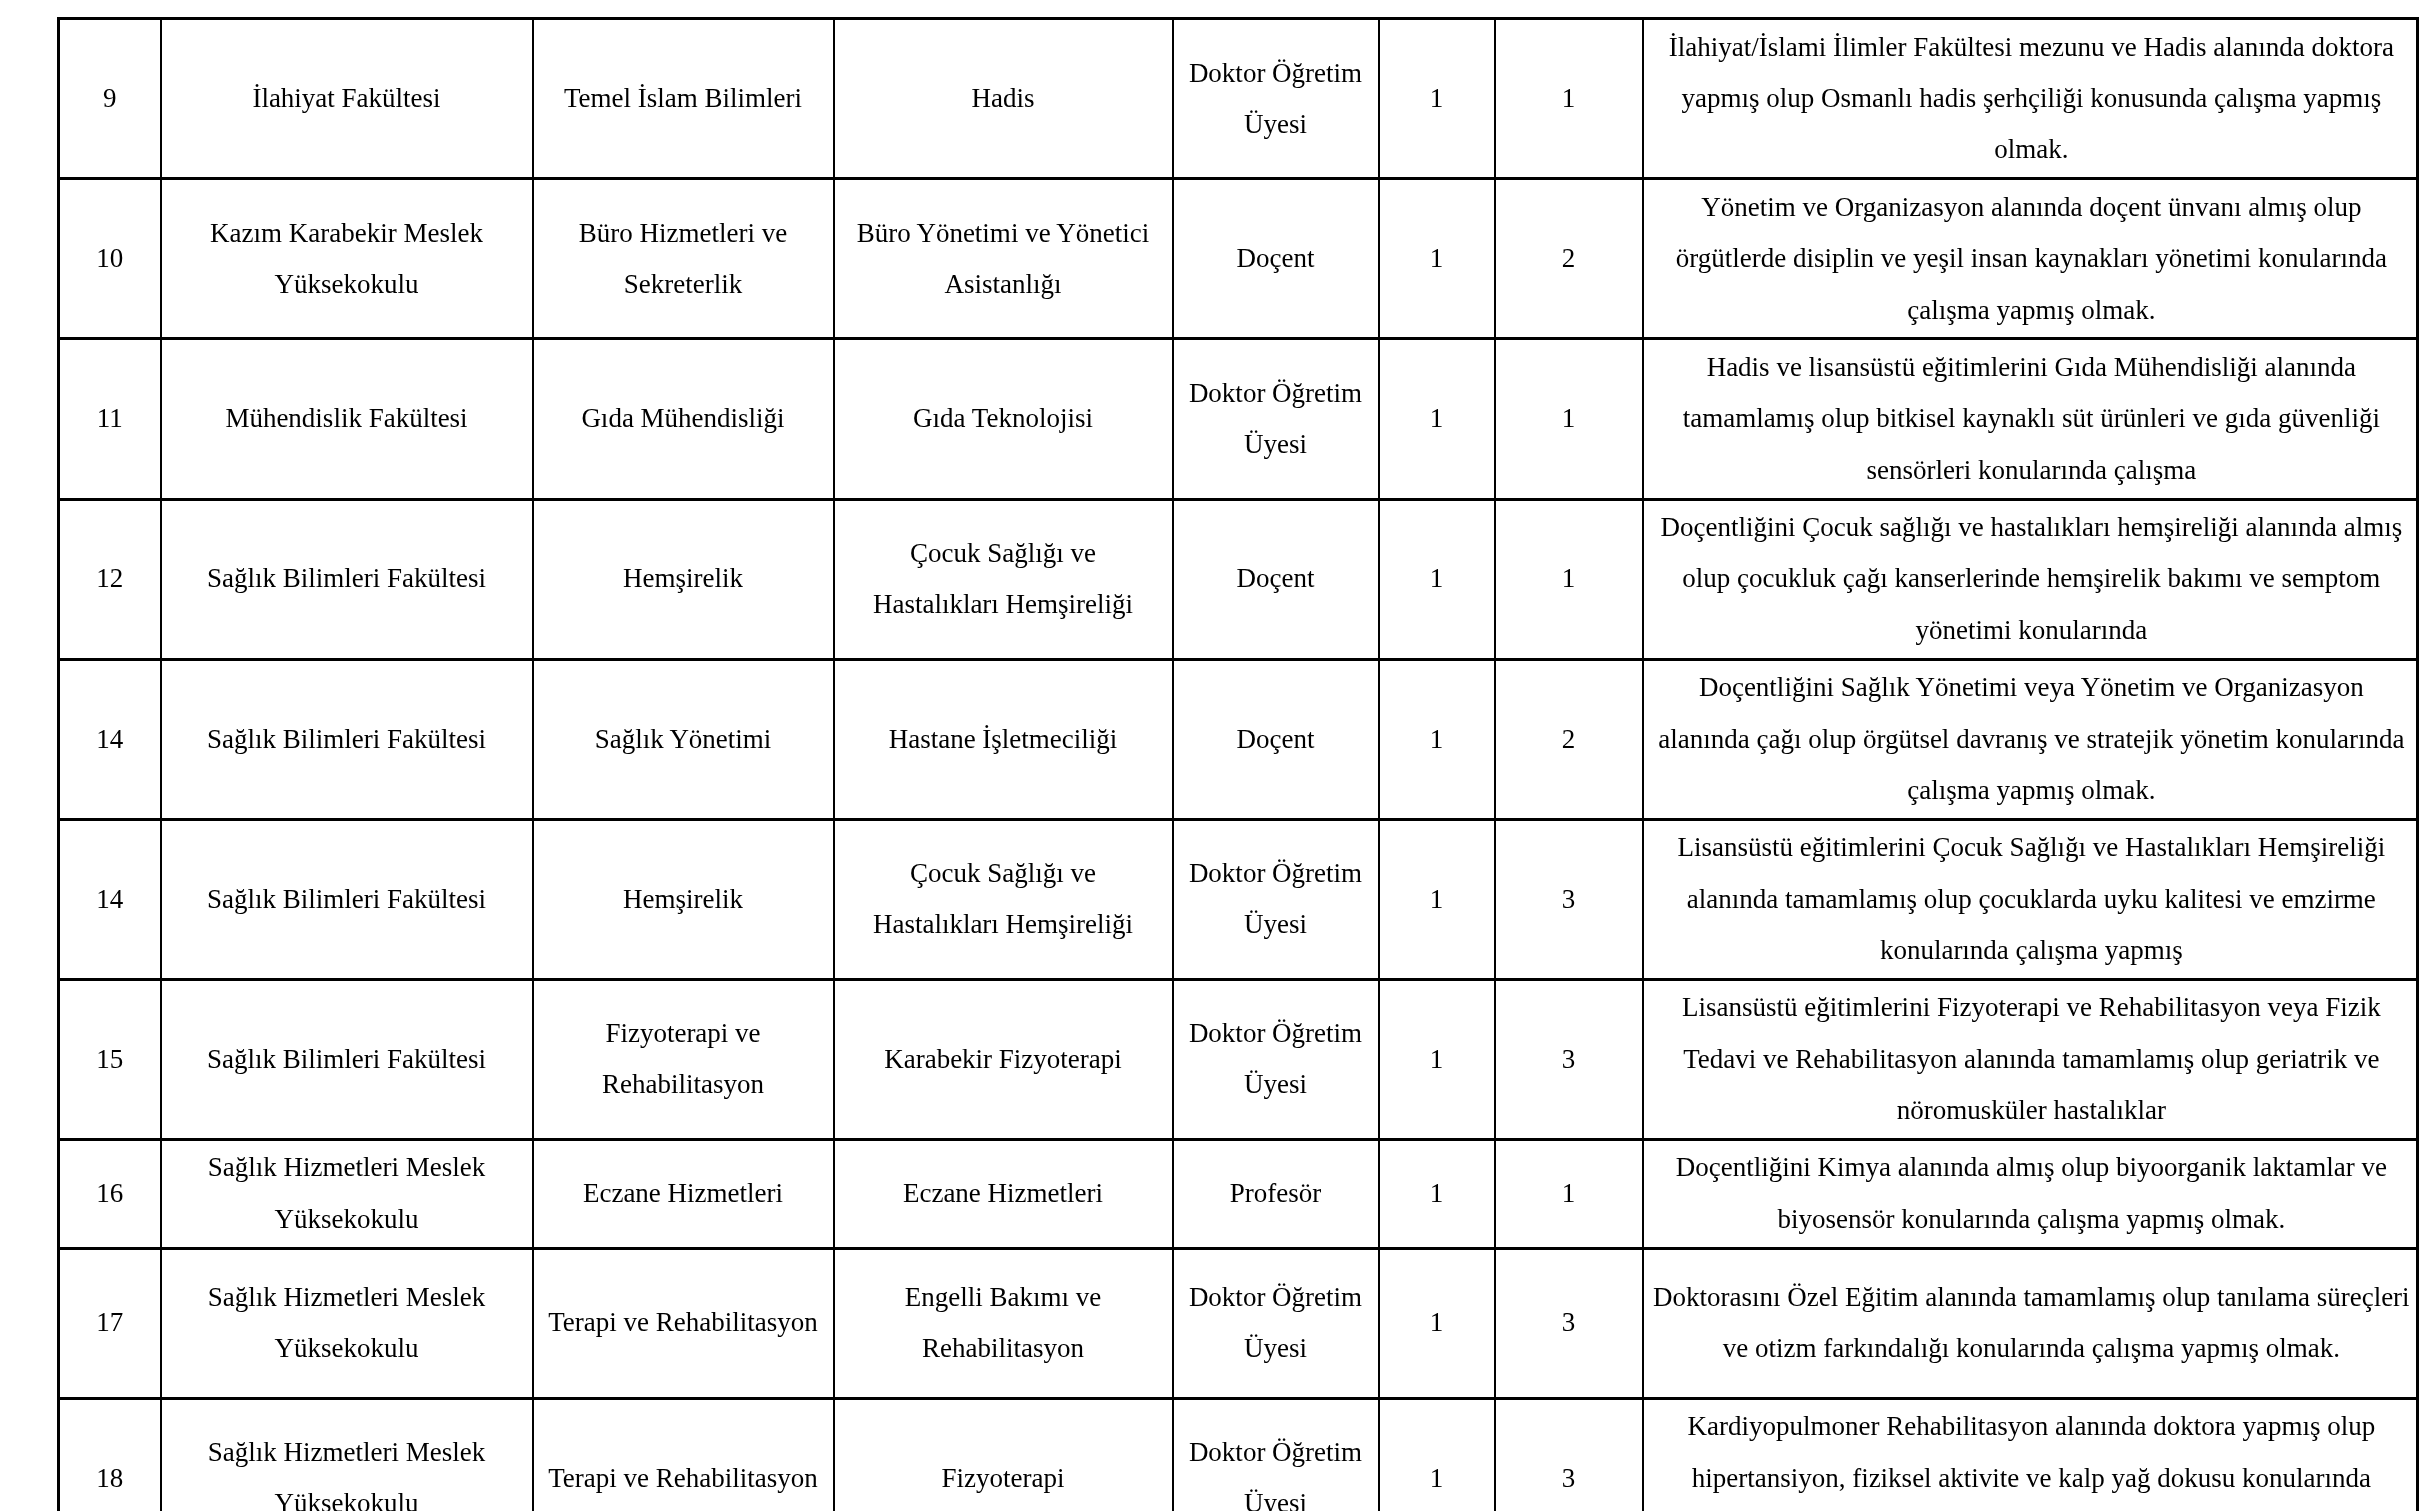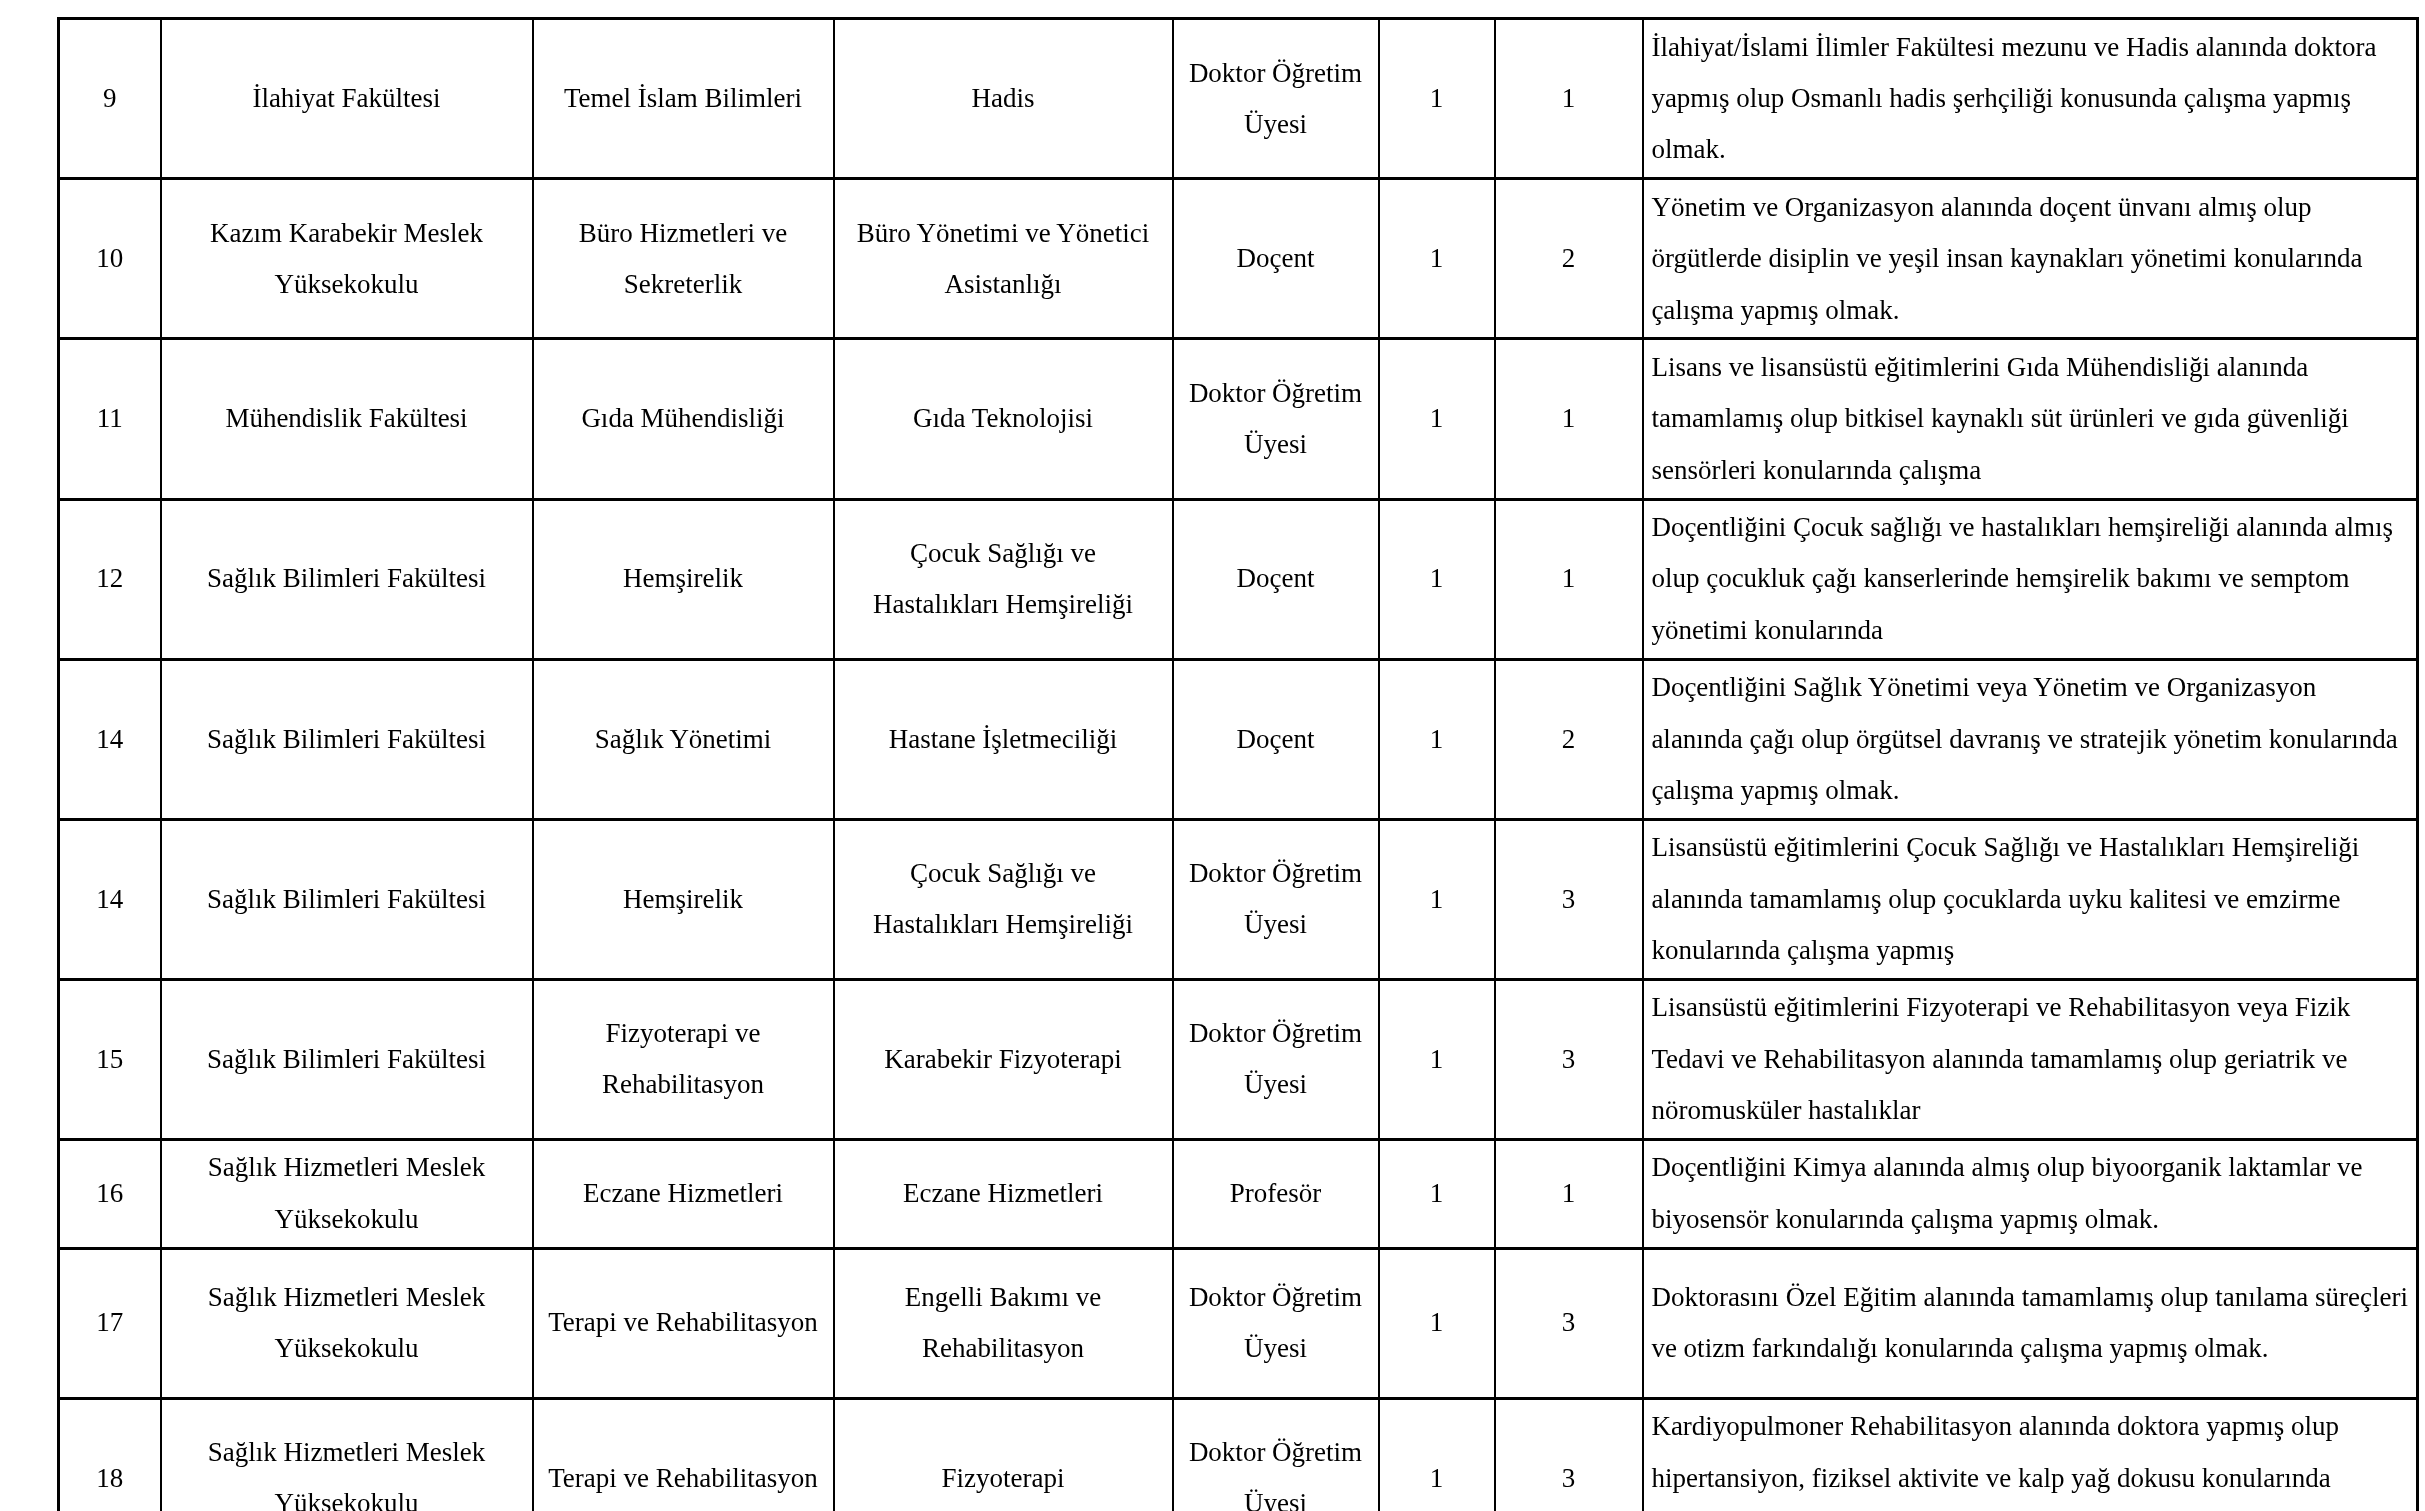--- a/index.html
+++ b/index.html
@@ -37,21 +37,21 @@
     vertical-align: middle;
     padding: 1.6px 11px;
     overflow: hidden;
   }
   table.positions td.cell-no     { padding: 1.6px 3.1px;  }
   table.positions td.cell-dept   { padding: 1.6px 12.6px; }
   table.positions td.cell-prog   { padding: 1.6px 15.7px; }
   table.positions td.cell-title  { padding: 1.6px 4.7px; font-family: Liberation Serif, serif;  }
   table.positions td.cell-num    { padding: 1.6px 3.1px;  }
   table.positions td.cell-desc {
-    text-align: left;
+    text-align: center;
     padding: 1.6px 4.7px 1.6px 7.9px;
   }
 </style>
 </head>
 <body>
 
 <div class="page">
   <table class="positions">
     <colgroup>
       <col style="width:102px">
@@ -85,21 +85,21 @@
     <td class="cell-desc">Yönetim ve Organizasyon alanında doçent ünvanı almış olup örgütlerde disiplin ve yeşil insan kaynakları yönetimi konularında çalışma yapmış olmak.</td>
   </tr>
         <tr style="height: 150px;">
     <td class="cell-no">11</td>
     <td class="cell-fac">Mühendislik Fakültesi</td>
     <td class="cell-dept">Gıda Mühendisliği</td>
     <td class="cell-prog">Gıda Teknolojisi</td>
     <td class="cell-title">Doktor Öğretim Üyesi</td>
     <td class="cell-num">1</td>
     <td class="cell-num">1</td>
-    <td class="cell-desc">Lisans ve lisansüstü eğitimlerini Gıda Mühendisliği alanında tamamlamış olup bitkisel kaynaklı süt ürünleri ve gıda güvenliği sensörleri konularında çalışma</td>
+    <td class="cell-desc">Hadis ve lisansüstü eğitimlerini Gıda Mühendisliği alanında tamamlamış olup bitkisel kaynaklı süt ürünleri ve gıda güvenliği sensörleri konularında çalışma</td>
   </tr>
         <tr style="height: 151px;">
     <td class="cell-no">12</td>
     <td class="cell-fac">Sağlık Bilimleri Fakültesi</td>
     <td class="cell-dept">Hemşirelik</td>
     <td class="cell-prog">Çocuk Sağlığı ve Hastalıkları Hemşireliği</td>
     <td class="cell-title">Doçent</td>
     <td class="cell-num">1</td>
     <td class="cell-num">1</td>
     <td class="cell-desc">Doçentliğini Çocuk sağlığı ve hastalıkları hemşireliği alanında almış olup çocukluk çağı kanserlerinde hemşirelik bakımı ve semptom yönetimi konularında</td>

